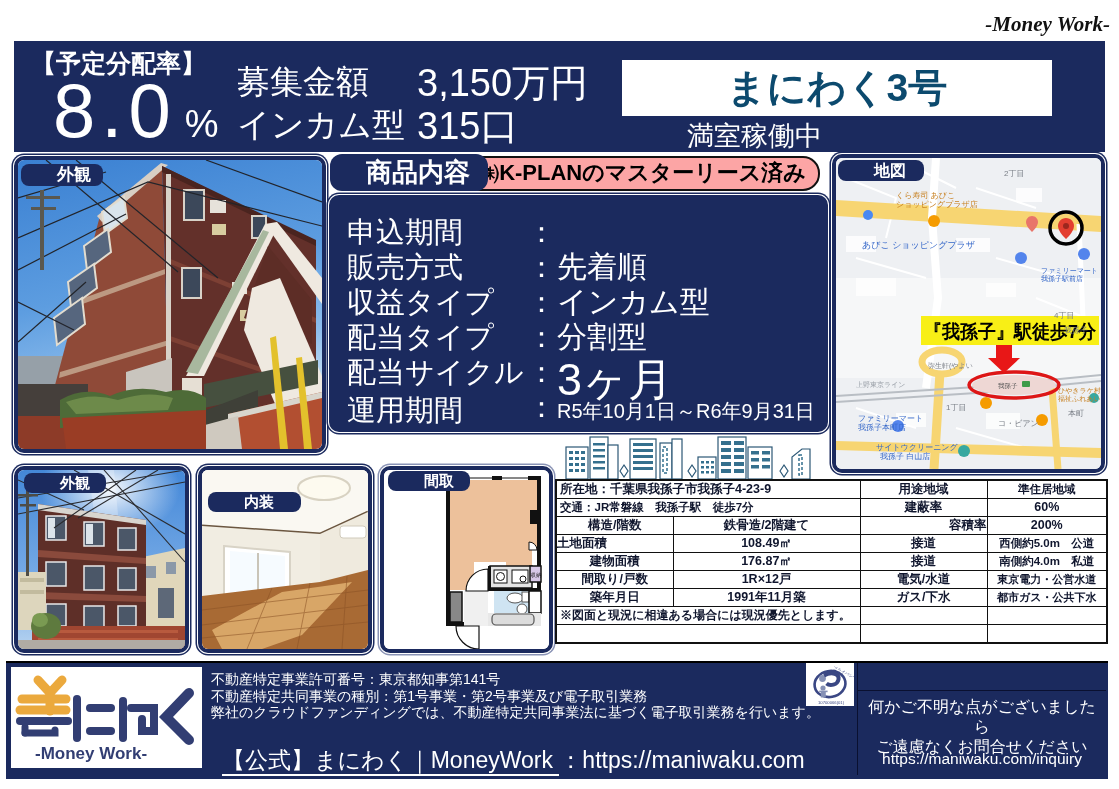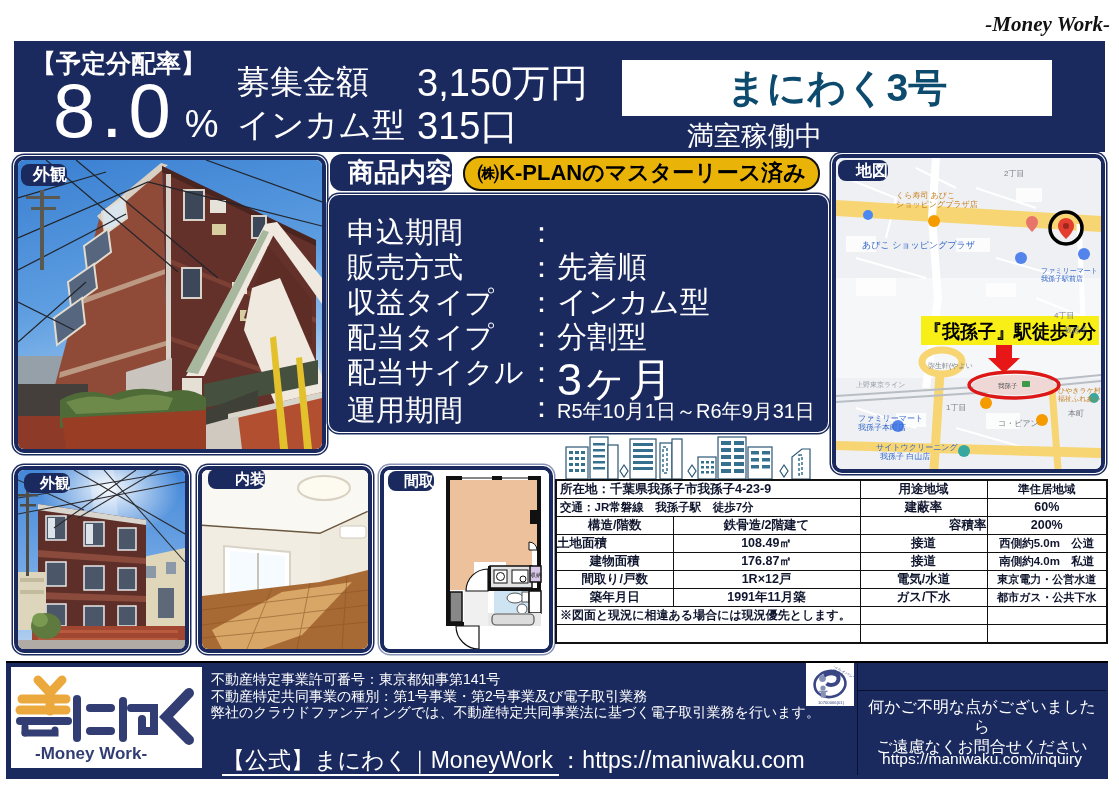--- a/index.html
+++ b/index.html
@@ -2,21 +2,21 @@
 <html lang="ja"><head>
 <meta charset="utf-8">
 <style>
   html,body{margin:0;padding:0;}
   body{width:1119px;height:789px;background:#fff;font-family:"Liberation Sans",sans-serif;}
   .page{position:relative;width:1119px;height:789px;overflow:hidden;background:#fff;}
   .abs{position:absolute;}
   .navy{background:#1b2a5e;}
   .wtxt{color:#fff;}
   .dbox{border:4px solid #1b2a5e;border-radius:10px;box-shadow:0 0 0 1px #fff,0 0 0 2.5px #1b2a5e;background:#fff;overflow:hidden;}
-  .taglabel{position:absolute;background:#1b2a5e;color:#fff;font-weight:bold;border-radius:8px;text-align:right;z-index:5;}
+  .taglabel{position:absolute;background:#1b2a5e;color:#fff;font-weight:bold;border-radius:8px;text-align:left;z-index:5;padding-left:36px;}
   table.dt td{border:1.4px solid #111;padding:0;overflow:hidden;white-space:nowrap;line-height:17px;height:17px;}
 </style>
 </head>
 <body>
 <div class="page">
 
 <div class="abs" style="left:870px;top:12px;width:240px;height:30px;font-family:'Liberation Serif',serif;font-style:italic;font-weight:bold;font-size:21px;color:#111;text-align:right;">-Money Work-</div>
 
 <div class="abs navy" style="left:14px;top:41px;width:1091px;height:111px;"></div>
 
@@ -132,21 +132,21 @@
   <rect x="22" y="30" width="4" height="80" fill="#5a584f"></rect>
   <rect x="8" y="36" width="34" height="3" fill="#5a584f"></rect>
         <rect x="13" y="47" width="25" height="3" fill="#5a584f"></rect>
 </svg>
 </div>
 
 <div class="taglabel" style="left:21px;top:164px;width:46px;height:22px;font-size:17px;line-height:22px;">外観</div>
 
 <div class="abs taglabel" style="left:330px;top:154px;width:122px;height:37px;font-size:26px;line-height:37px;border-radius:12px;">商品内容</div>
 
-<div class="abs" style="left:463px;top:156px;width:353px;height:31px;background:#eab308;border:2.5px solid #111;border-radius:17px;text-align:center;font-size:22px;font-weight:bold;color:#000;line-height:30px;z-index:4;white-space:nowrap;">㈱K-PLANのマスターリース済み</div>
+<div class="abs" style="left:463px;top:156px;width:353px;height:31px;background:#fca5a5;border:2.5px solid #111;border-radius:17px;text-align:center;font-size:22px;font-weight:bold;color:#000;line-height:30px;z-index:4;white-space:nowrap;">㈱K-PLANのマスターリース済み</div>
 
 <div class="abs navy" style="left:329px;top:195px;width:499px;height:237px;border-radius:10px;box-shadow:0 0 0 1px #fff,0 0 0 2.5px #1b2a5e;color:#fff;">
 
   <div class="abs" style="left:18px;top:18px;font-size:29px;">申込期間</div>
   <div class="abs" style="left:198px;top:18px;font-size:29px;">：</div>
 
   <div class="abs" style="left:18px;top:53px;font-size:29px;">販売方式</div>
   <div class="abs" style="left:198px;top:53px;font-size:29px;">：</div>
   <div class="abs" style="left:228px;top:52px;font-size:30px;">先着順</div>
 
@@ -452,21 +452,21 @@
     <line x1="0" y1="140" x2="166" y2="120"></line>
           <line x1="0" y1="155" x2="166" y2="135"></line>
           <line x1="0" y1="168" x2="166" y2="152"></line>
     <line x1="45" y1="179" x2="70" y2="118"></line>
           <line x1="95" y1="179" x2="108" y2="113"></line>
           <line x1="140" y1="179" x2="145" y2="106"></line>
   </g>
 </svg>
 </div>
 
-<div class="taglabel" style="left:208px;top:469px;width:57px;height:20px;font-size:15px;line-height:20px;">内装</div>
+<div class="taglabel" style="left:208px;top:492px;width:57px;height:20px;font-size:15px;line-height:20px;">内装</div>
 
 <div class="abs dbox" style="left:380px;top:466px;width:165px;height:179px;box-shadow:0 0 0 1px #fff,0 0 0 2.5px #8a93b5;">
 <svg width="165" height="179" viewBox="0 0 165 179" xmlns="http://www.w3.org/2000/svg">
   <rect width="165" height="179" fill="#fff"></rect>
 
   <g fill="#111">
     <rect x="62" y="6" width="95" height="4"></rect>
     <rect x="62" y="6" width="4" height="150"></rect>
     <rect x="153" y="6" width="4" height="150"></rect>
     <rect x="62" y="152" width="95" height="4"></rect>

